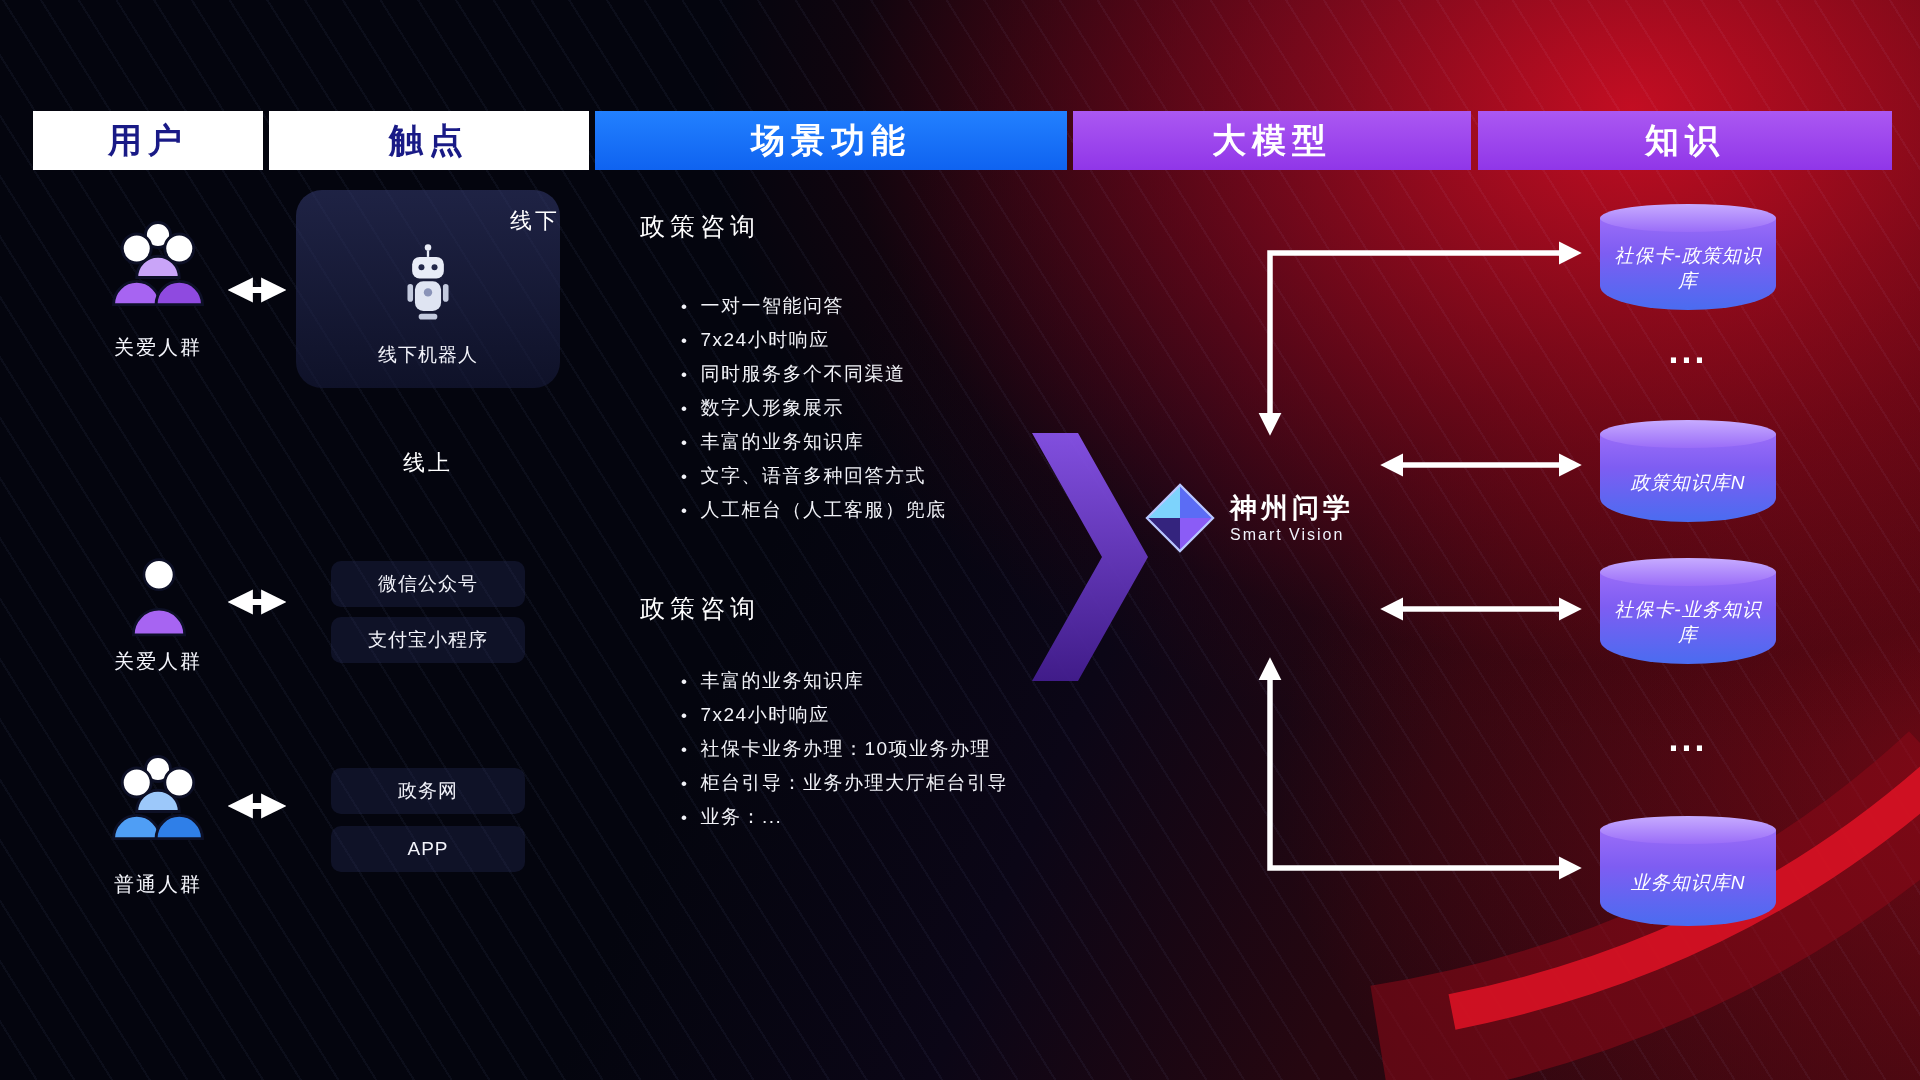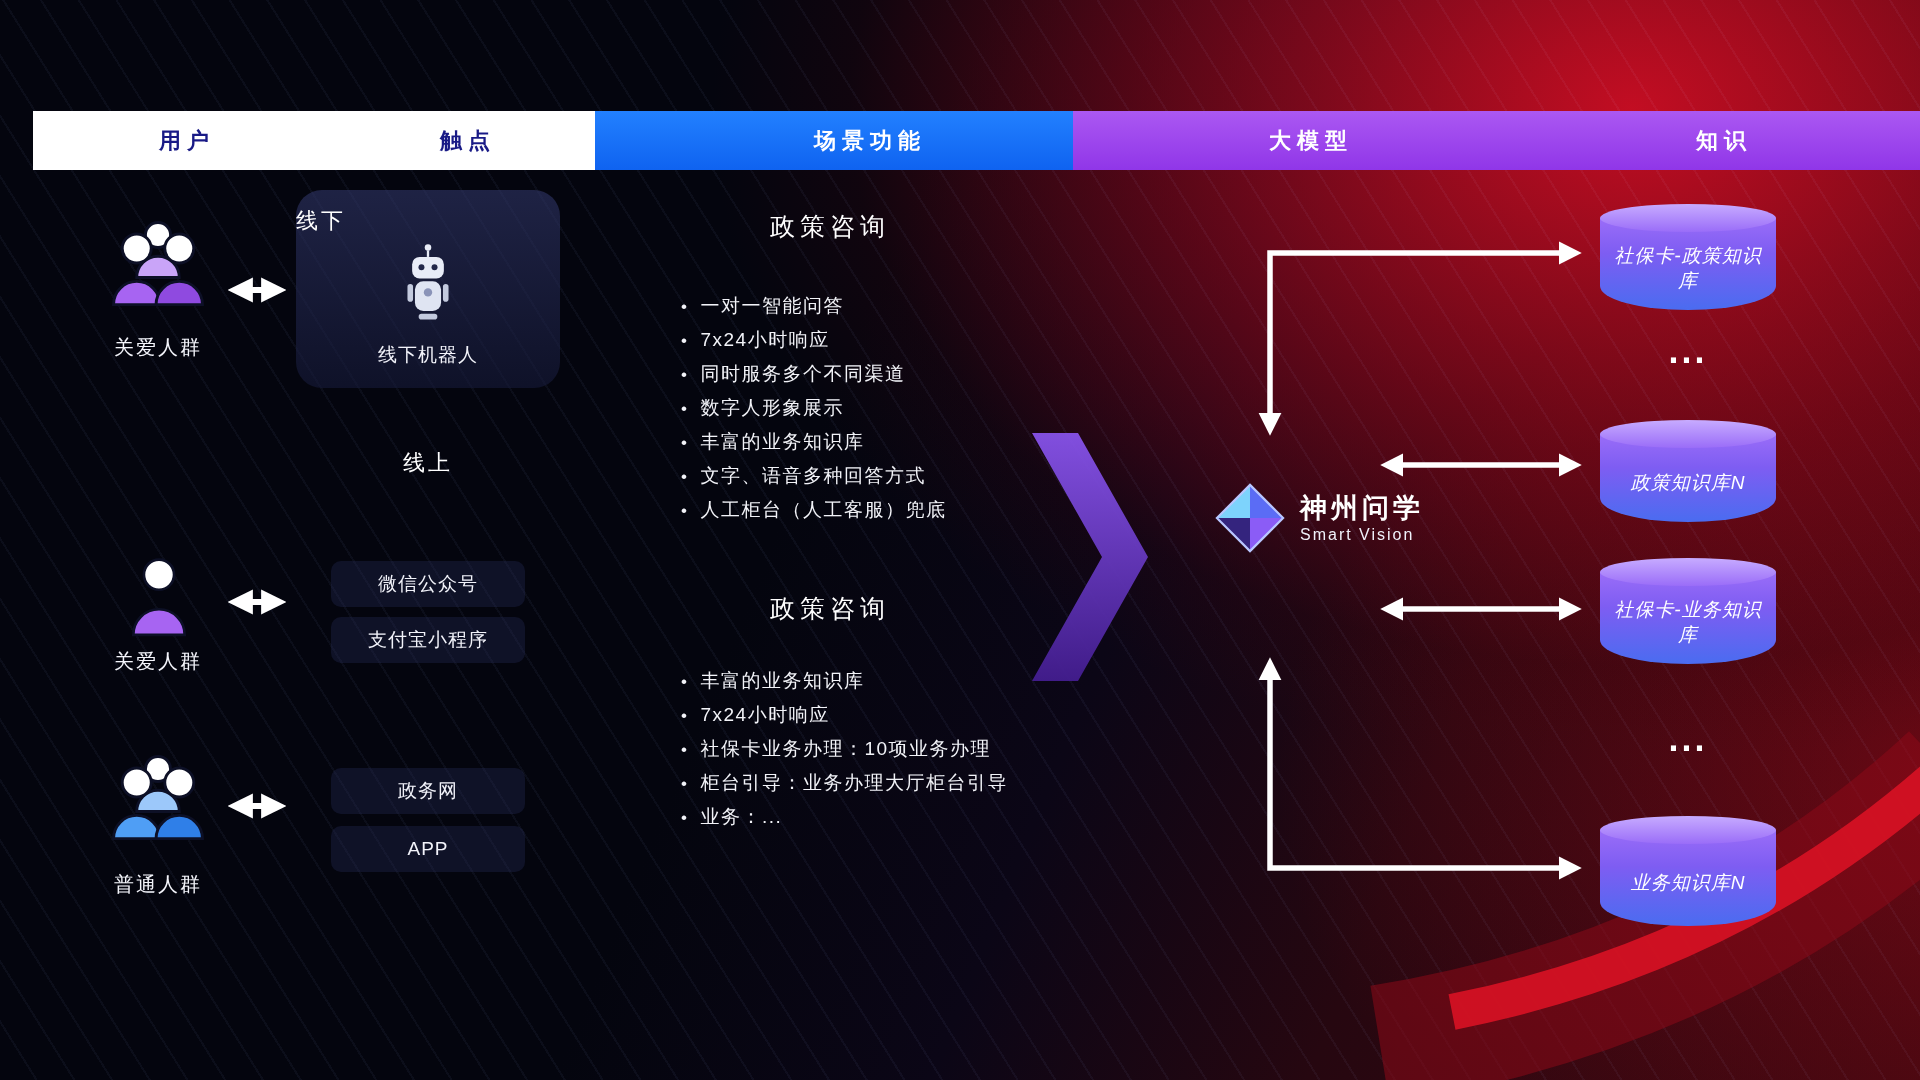--- a/index.html
+++ b/index.html
@@ -11,48 +11,48 @@
       radial-gradient(1000px 760px at 103% 72%, rgba(150,9,24,0.55), rgba(0,0,0,0) 70%),
       linear-gradient(112deg,#04050e 0%,#04050e 42%,#0b0616 58%,#260710 74%,#37080f 100%);
   }
   .streaks{position:absolute;inset:0;pointer-events:none;
     background:repeating-linear-gradient(58deg, rgba(0,0,0,0) 0 30px, rgba(150,175,255,0.05) 30px 32px);
     mix-blend-mode:screen;}
   .bg-svg,.arrow-svg{position:absolute;left:0;top:0;pointer-events:none;}
 
   
   .col-header{position:absolute;top:111px;height:59px;display:flex;align-items:center;justify-content:center;
-    font-size:22px;font-weight:700;letter-spacing:6px;padding-left:39px;}
+    font-size:34px;font-weight:700;letter-spacing:6px;}
   .h-white{background:#ffffff;color:#191a86;}
   .h-blue{background:linear-gradient(180deg,#2280ff,#0f63f0);color:#fff;}
   .h-purple{background:linear-gradient(180deg,#ab58f2,#9036e8);color:#fff;}
 
   
   .abs{position:absolute;}
   .user-label{position:absolute;text-align:center;color:#f4f5fb;font-size:20px;letter-spacing:2px;}
 
   
   .offline-panel{position:absolute;left:296px;top:190px;width:264px;height:198px;border-radius:26px;
     background:linear-gradient(180deg,rgba(48,54,104,0.60),rgba(22,26,58,0.60));}
-  .offline-title{position:absolute;left:0;top:16px;width:100%;text-align:left;font-size:22px;letter-spacing:3px;color:#fff;}
+  .offline-title{position:absolute;left:0;top:16px;width:100%;text-align:right;font-size:22px;letter-spacing:3px;color:#fff;}
   .robot-wrap{position:absolute;left:50%;top:52px;transform:translateX(-50%);}
   .offline-robot-label{position:absolute;left:0;top:152px;width:100%;text-align:center;font-size:19px;letter-spacing:1px;color:#f2f3fa;}
   .online-title{position:absolute;left:296px;top:424px;width:264px;text-align:center;font-size:22px;letter-spacing:3px;color:#fff;margin-top:24px;}
   .pill{position:absolute;left:331px;width:194px;height:46px;border-radius:10px;
     background:rgba(40,47,92,0.32);display:flex;align-items:center;justify-content:center;
     font-size:19px;letter-spacing:1px;color:#f2f3fa;}
 
   
-  .scen-title{position:absolute;left:640px;width:380px;text-align:center;font-size:25px;letter-spacing:5px;color:#fff;}
+  .scen-title{position:absolute;left:640px;width:380px;text-align:left;font-size:25px;letter-spacing:5px;color:#fff;}
   .bullets{position:absolute;left:681px;width:400px;}
   .bullet{display:flex;align-items:baseline;line-height:33px;font-size:19px;letter-spacing:1.5px;color:#f2f3f8;white-space:nowrap;}
   .bullet::before{content:"\2022";margin-right:12px;font-size:17px;color:#f2f3f8;}
 
   
-  .logo{position:absolute;left:1214px;top:482px;display:flex;align-items:center;gap:14px;}
+  .logo{position:absolute;left:1144px;top:482px;display:flex;align-items:center;gap:14px;}
   .logo-txt{display:flex;flex-direction:column;}
   .logo-name{font-size:27px;font-weight:700;letter-spacing:4px;color:#fff;line-height:30px;}
   .logo-sub{font-size:16px;letter-spacing:2px;color:#f0f1fa;margin-top:3px;}
 
   
   .cylinder{position:absolute;left:1600px;width:176px;font-style:italic;}
   .cyl-body{position:absolute;left:0;right:0;top:14px;bottom:0;
     background:linear-gradient(180deg,#9a6df8 0%,#7e5df2 38%,#4a6cf0 100%);
     border-radius:0 0 50% 50%/0 0 24px 24px;}
   .cyl-top{position:absolute;left:0;right:0;top:0;height:28px;border-radius:50%;

